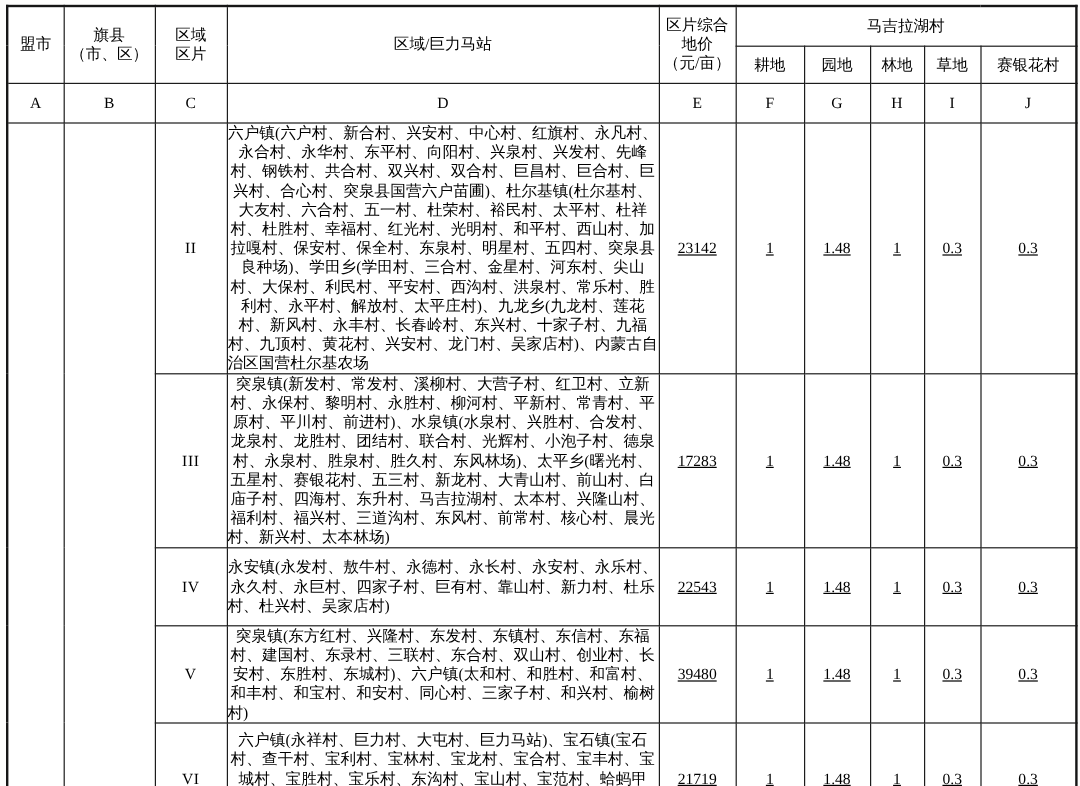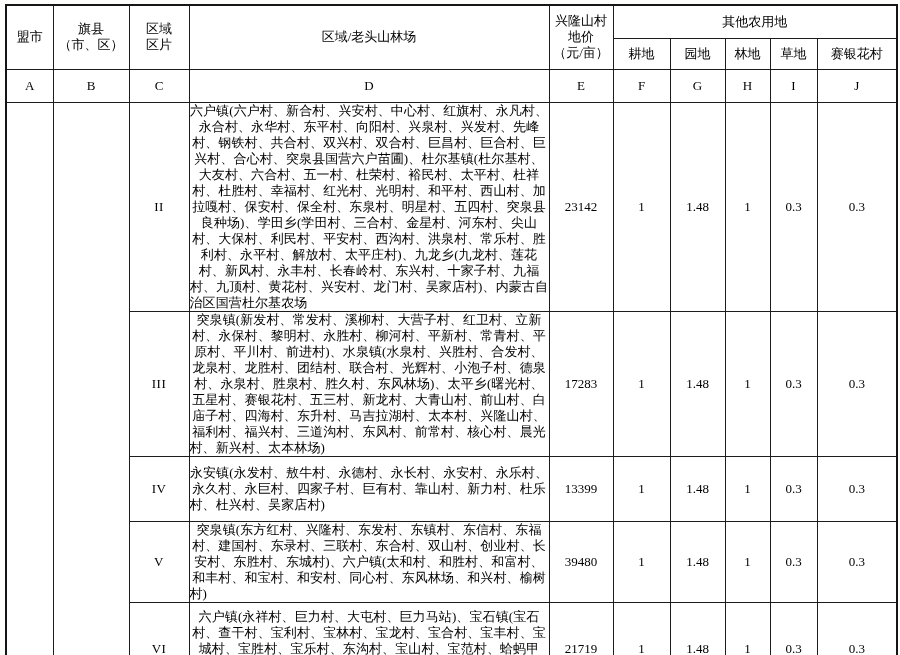--- a/index.html
+++ b/index.html
@@ -37,21 +37,21 @@
   .desc-cell {
     text-align: justify;
     text-align-last: left;
     padding: 2px 4px 2px 5px;
     font-size: 12px;
     line-height: 15.6px;
     letter-spacing: 0.1px;
     font-family: Liberation Serif, serif;
   }
   .zone-cell { font-size: 13px; letter-spacing: 0.5px; }
-  .num-cell { font-size: 13px; }
+  .num-cell { font-size: 13px; text-decoration: underline; }
   .letter-row td { height: 32px; font-size: 13px; }
 </style>
 </head>
 <body>
 
 <div class="sheet">
   <table class="land-table">
     <colgroup>
       <col style="width:47px">
         <col style="width:76px">
@@ -65,25 +65,25 @@
       <col style="width:80px">
     </colgroup>
 
     <tbody>
         <tr style="height:33px">
       <th rowspan="2">盟市</th>
       <th rowspan="2" class="pre">旗县
 （市、区）</th>
       <th rowspan="2" class="pre">区域
 区片</th>
-      <th rowspan="2">区域/老头山林场</th>
-      <th rowspan="2" class="pre">兴隆山村
+      <th rowspan="2">区域/巨力马站</th>
+      <th rowspan="2" class="pre">区片综合
 地价
 （元/亩）</th>
-      <th colspan="5">其他农用地</th>
+      <th colspan="5">马吉拉湖村</th>
     </tr>
     <tr style="height:31px">
       <th>耕地</th>
       <th>园地</th>
       <th>林地</th>
       <th>草地</th>
       <th>赛银花村</th>
     </tr>
     <tr class="letter-row">
       <td>A</td>
@@ -116,30 +116,30 @@
       <td class="num-cell">17283</td>
       <td class="num-cell">1</td>
       <td class="num-cell">1.48</td>
       <td class="num-cell">1</td>
       <td class="num-cell">0.3</td>
       <td class="num-cell">0.3</td>
     </tr>
     <tr style="height:65px">
       <td class="zone-cell">IV</td>
       <td class="desc-cell">永安镇(永发村、敖牛村、永德村、永长村、永安村、永乐村、永久村、永巨村、四家子村、巨有村、靠山村、新力村、杜乐村、杜兴村、吴家店村)</td>
-      <td class="num-cell">13399</td>
+      <td class="num-cell">22543</td>
       <td class="num-cell">1</td>
       <td class="num-cell">1.48</td>
       <td class="num-cell">1</td>
       <td class="num-cell">0.3</td>
       <td class="num-cell">0.3</td>
     </tr>
     <tr style="height:77px">
       <td class="zone-cell">V</td>
-      <td class="desc-cell">突泉镇(东方红村、兴隆村、东发村、东镇村、东信村、东福村、建国村、东录村、三联村、东合村、双山村、创业村、长安村、东胜村、东城村)、六户镇(太和村、和胜村、和富村、和丰村、和宝村、和安村、同心村、东风林场、和兴村、榆树村)</td>
+      <td class="desc-cell">突泉镇(东方红村、兴隆村、东发村、东镇村、东信村、东福村、建国村、东录村、三联村、东合村、双山村、创业村、长安村、东胜村、东城村)、六户镇(太和村、和胜村、和富村、和丰村、和宝村、和安村、同心村、三家子村、和兴村、榆树村)</td>
       <td class="num-cell">39480</td>
       <td class="num-cell">1</td>
       <td class="num-cell">1.48</td>
       <td class="num-cell">1</td>
       <td class="num-cell">0.3</td>
       <td class="num-cell">0.3</td>
     </tr>
     <tr style="height:94px">
       <td class="zone-cell">VI</td>
       <td class="desc-cell">六户镇(永祥村、巨力村、大屯村、巨力马站)、宝石镇(宝石村、查干村、宝利村、宝林村、宝龙村、宝合村、宝丰村、宝城村、宝胜村、宝乐村、东沟村、宝山村、宝范村、蛤蚂甲村、宝兴村、老头山林场、蛤蟆甲林场、种畜繁殖场、乡马站、宝田村)、学田乡(学田马站)</td>

